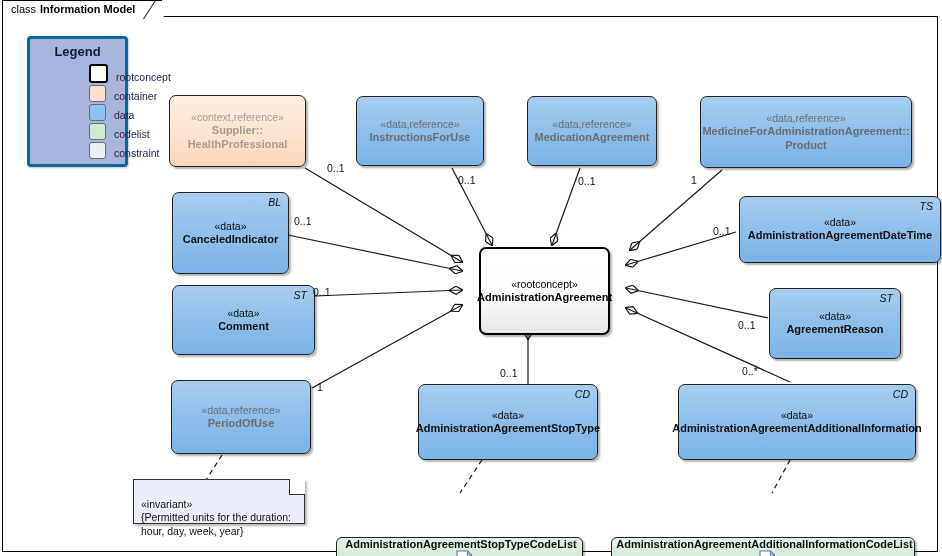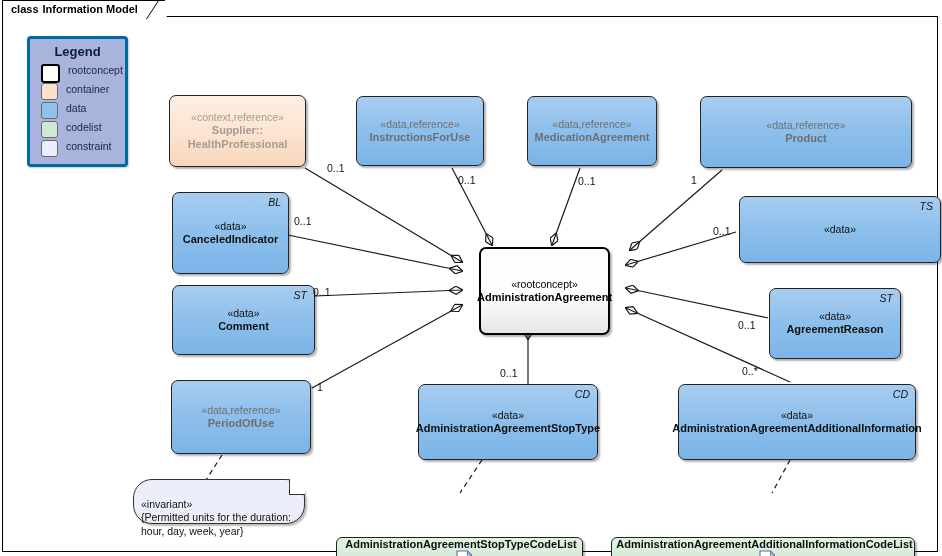--- a/index.html
+++ b/index.html
@@ -29,21 +29,21 @@
     border:1px solid #000;
     border-bottom:none;
     background:#ffffff;
     box-sizing:border-box;
     display:flex;align-items:center;
     font-size:11px;
     color:#000;
     white-space:nowrap;
     z-index:6;
   }
-  .frame-tab .kw{font-weight:bold;}
+  .frame-tab .kw{font-weight:normal;}
   .frame-tab .nm{font-weight:bold;margin-left:4px;}
   .frame-tab-corner{
     position:absolute;
     top:0;right:-1px;
     width:18px;height:18px;
     background:#ffffff;
     border-left:1px solid #000;
     transform:skewX(-33deg);
     transform-origin:bottom left;
     z-index:7;
@@ -180,23 +180,24 @@
     box-sizing:border-box;
   }
   .legend .ltitle{
     text-align:center;
     font-size:13px;
     font-weight:bold;
     color:#121a3a;
     margin-bottom:5px;
   }
   .legend .lrow{
-    display:flex;align-items:flex-start;
+    display:flex;align-items:flex-end;
     height:19px;
     padding-left:11px;
+    margin-left:48px;
   }
   .legend .sw{
     width:15px;height:15px;
     border:1px solid #6b6b6b;
     border-radius:3px;
     flex:0 0 auto;
   }
   .legend .sw.root{border:2px solid #000;background:#ffffff;}
   .legend .sw.container{background:#fbe0cb;}
   .legend .sw.data{background:#8fc3ef;}
@@ -303,20 +304,21 @@
     <div class="nname">InstructionsForUse</div>
   </div>
 
   <div class="node n-dataref" style="left:527px;top:96px;width:130px;height:70px;">
     <div class="stereo">«data,reference»</div>
     <div class="nname">MedicationAgreement</div>
   </div>
 
   <div class="node n-dataref" style="left:700px;top:96px;width:212px;height:72px;">
     <div class="stereo">«data,reference»</div>
+    <div class="nname">MedicineForAdministrationAgreement::</div>
     <div class="nname">Product</div>
   </div>
 
   <div class="node n-data" style="left:172px;top:192px;width:117px;height:82px;">
     <span class="corner">BL</span>
     <div class="stereo">«data»</div>
     <div class="nname">CanceledIndicator</div>
   </div>
 
   <div class="node n-data" style="left:172px;top:285px;width:143px;height:70px;">
@@ -331,20 +333,21 @@
   </div>
 
   <div class="node n-root" style="left:479px;top:247px;width:131px;height:88px;">
     <div class="stereo">«rootconcept»</div>
     <div class="nname">AdministrationAgreement</div>
   </div>
 
   <div class="node n-data" style="left:739px;top:196px;width:202px;height:67px;">
     <span class="corner">TS</span>
     <div class="stereo">«data»</div>
+    <div class="nname">AdministrationAgreementDateTime</div>
   </div>
 
   <div class="node n-data" style="left:769px;top:288px;width:132px;height:71px;">
     <span class="corner">ST</span>
     <div class="stereo">«data»</div>
     <div class="nname">AgreementReason</div>
   </div>
 
   <div class="node n-data" style="left:418px;top:384px;width:180px;height:76px;">
     <span class="corner">CD</span>
@@ -381,21 +384,21 @@
         <path d="M11.5,1 V5 H15.5" fill="none" stroke="#5a6fb0" stroke-width="1.1"></path>
         <line x1="3.5" y1="7" x2="12.5" y2="7" stroke="#5a6fb0" stroke-width="1"></line>
         <line x1="3.5" y1="9.6" x2="12.5" y2="9.6" stroke="#5a6fb0" stroke-width="1"></line>
         <line x1="3.5" y1="12.2" x2="12.5" y2="12.2" stroke="#5a6fb0" stroke-width="1"></line>
         <line x1="3.5" y1="14.8" x2="9.5" y2="14.8" stroke="#5a6fb0" stroke-width="1"></line>
         <text x="9" y="20" font-family="Liberation Sans, sans-serif" font-size="8" font-weight="bold" fill="#cc1111">A</text>
       </svg>
     </span>
   </div>
 
-  <div class="note" style="left:133px;top:479px;width:172px;height:45px;border-radius:19px;">
+  <div class="note" style="left:133px;top:479px;width:172px;height:45px;">
     <span>«invariant»
 {Permitted units for the duration:
 hour, day, week, year}</span>
     <span class="foldline"></span>
   </div>
 
   <div class="mult" style="left:327px;top:162px;">0..1</div>
   <div class="mult" style="left:458px;top:174px;">0..1</div>
   <div class="mult" style="left:578px;top:175px;">0..1</div>
   <div class="mult" style="left:691px;top:174px;">1</div>

